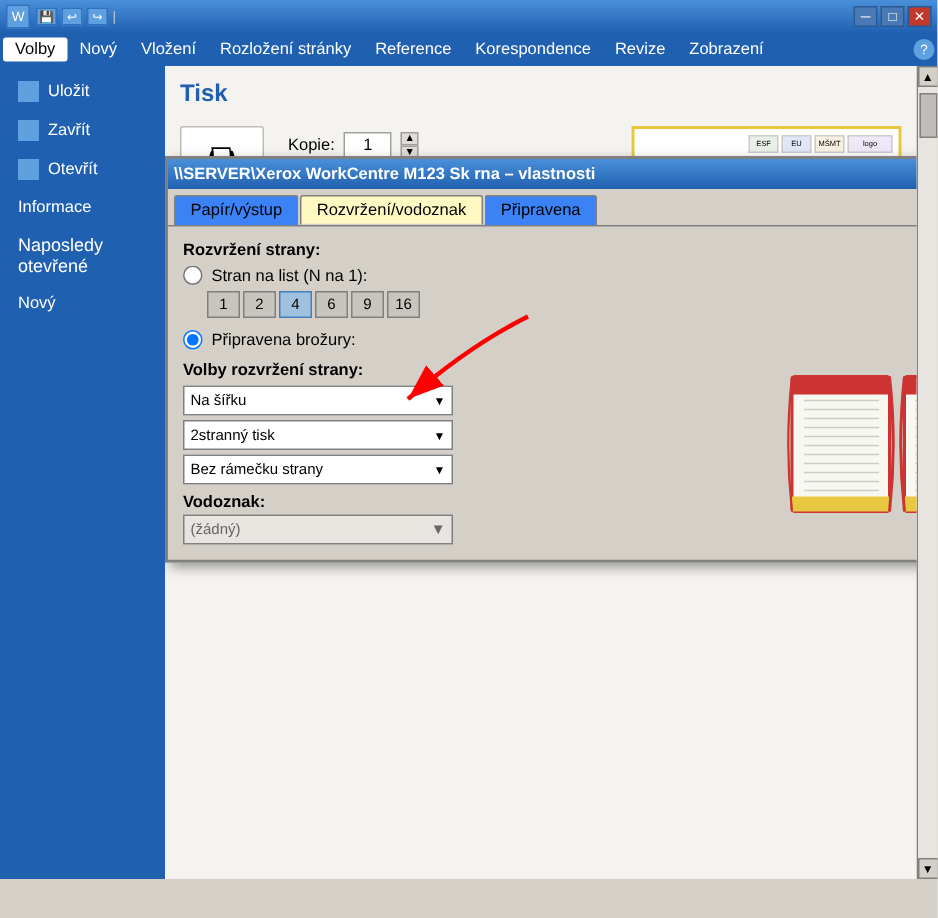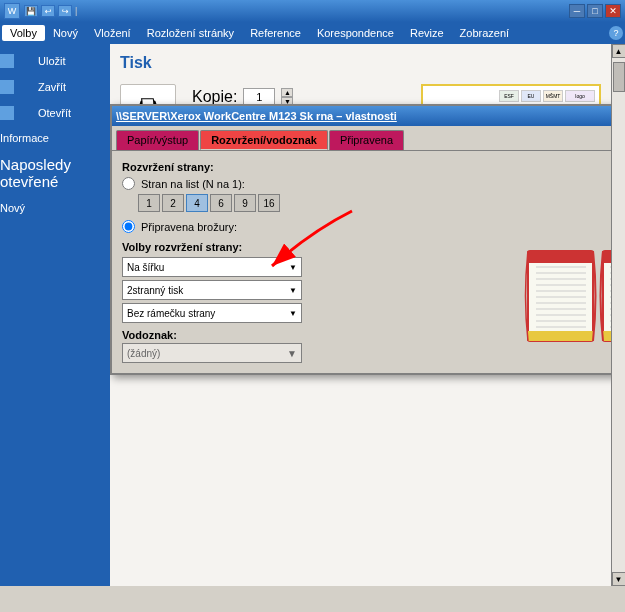--- a/index.html
+++ b/index.html
@@ -49,26 +49,26 @@
 
     
     .sidebar {
       width: 110px;
       background: #2060b0;
       color: white;
       padding-top: 4px;
       flex-shrink: 0;
     }
     .sidebar-item {
-      padding: 6px 0;
+      padding: 6px 12px;
       font-size: 11px;
       cursor: pointer;
       display: flex;
       align-items: center;
-      gap: 24px;
+      gap: 6px;
     }
     .sidebar-icon { width: 14px; height: 14px; background: #5fa0e0; display: inline-block; flex-shrink: 0; }
 
     
     .print-area {
       flex: 1;
       background: #f5f3f0;
       padding: 10px;
       position: relative;
       overflow: hidden;
@@ -81,21 +81,21 @@
     .print-button-area { display: flex; flex-direction: column; align-items: center; gap: 4px; }
     .print-icon-btn {
       width: 56px; height: 56px;
       background: white;
       border: 1px solid #c0bdb8;
       display: flex; align-items: center; justify-content: center;
       cursor: pointer; border-radius: 2px;
       font-size: 28px;
     }
     .copies-area { display: flex; align-items: center; gap: 6px; margin-top: 4px; }
-    .copies-label { font-size: 16px; }
+    .copies-label { font-size: 11px; }
     .copies-input { width: 32px; height: 18px; border: 1px solid #a0a0a0; background: white; text-align: center; font-size: 11px; display: flex; align-items: center; justify-content: center; }
     .copies-spinner { display: flex; flex-direction: column; }
     .spin-btn { width: 12px; height: 9px; background: #e0ddd8; border: 1px solid #a0a0a0; display: flex; align-items: center; justify-content: center; font-size: 7px; cursor: pointer; }
 
     
     .preview-box {
       width: 180px; height: 130px;
       border: 2px solid #e8c840;
       background: white;
       padding: 4px;
@@ -132,32 +132,32 @@
     .dialog-title {
       background: linear-gradient(to bottom, #4a90d9, #2060b0);
       height: 20px;
       display: flex;
       align-items: center;
       justify-content: space-between;
       padding: 0 4px;
       color: white;
       font-size: 11px;
     }
-    .dialog-title-text { font-size: 11px; font-weight: bold; text-decoration: underline; }
+    .dialog-title-text { font-size: 11px; font-weight: bold; }
     .dialog-tabs { display: flex; gap: 1px; padding: 4px 4px 0; background: #d4d0c8; }
     .dialog-tab {
       padding: 3px 10px;
-      background: #be185d;
+      background: #3b82f6;
       border: 1px solid #808080;
       border-bottom: none;
       font-size: 11px;
       cursor: pointer;
       border-radius: 2px 2px 0 0;
     }
-    .dialog-tab.active { background: #ef4444; font-weight: bold; border-bottom: 1px solid #d4d0c8; z-index: 1; }
+    .dialog-tab.active { background: #fef9c3; font-weight: normal; border-bottom: 1px solid #d4d0c8; z-index: 1; }
     .dialog-body { padding: 10px; border-top: 1px solid #808080; background: #d4d0c8; }
 
     
     .form-group { margin-bottom: 8px; }
     .form-label { font-size: 11px; font-weight: bold; margin-bottom: 4px; display: block; }
     .radio-row { display: flex; align-items: center; gap: 6px; margin-bottom: 4px; }
     .pages-buttons { display: flex; gap: 2px; margin-left: 16px; }
     .page-btn { width: 22px; height: 18px; background: #c8c5be; border: 1px solid #808080; font-size: 10px; display: flex; align-items: center; justify-content: center; cursor: pointer; }
     .page-btn.active { background: #a0c0e0; border-color: #4080c0; }
 
@@ -243,21 +243,21 @@
       <span class="sidebar-icon"></span>
       <span>Zavřít</span>
     </div>
     <div class="sidebar-item">
       <span class="sidebar-icon"></span>
       <span>Otevřít</span>
     </div>
     <div class="sidebar-item">
       <span>Informace</span>
     </div>
-    <div class="sidebar-item" style="font-size:15px;">
+    <div class="sidebar-item" style="font-size:12px;">
       <span>Naposledy otevřené</span>
     </div>
     <div class="sidebar-item">
       <span>Nový</span>
     </div>
   </div>
 
   <div class="print-area">
     <div class="print-section">
       <div class="section-title">Tisk</div>

